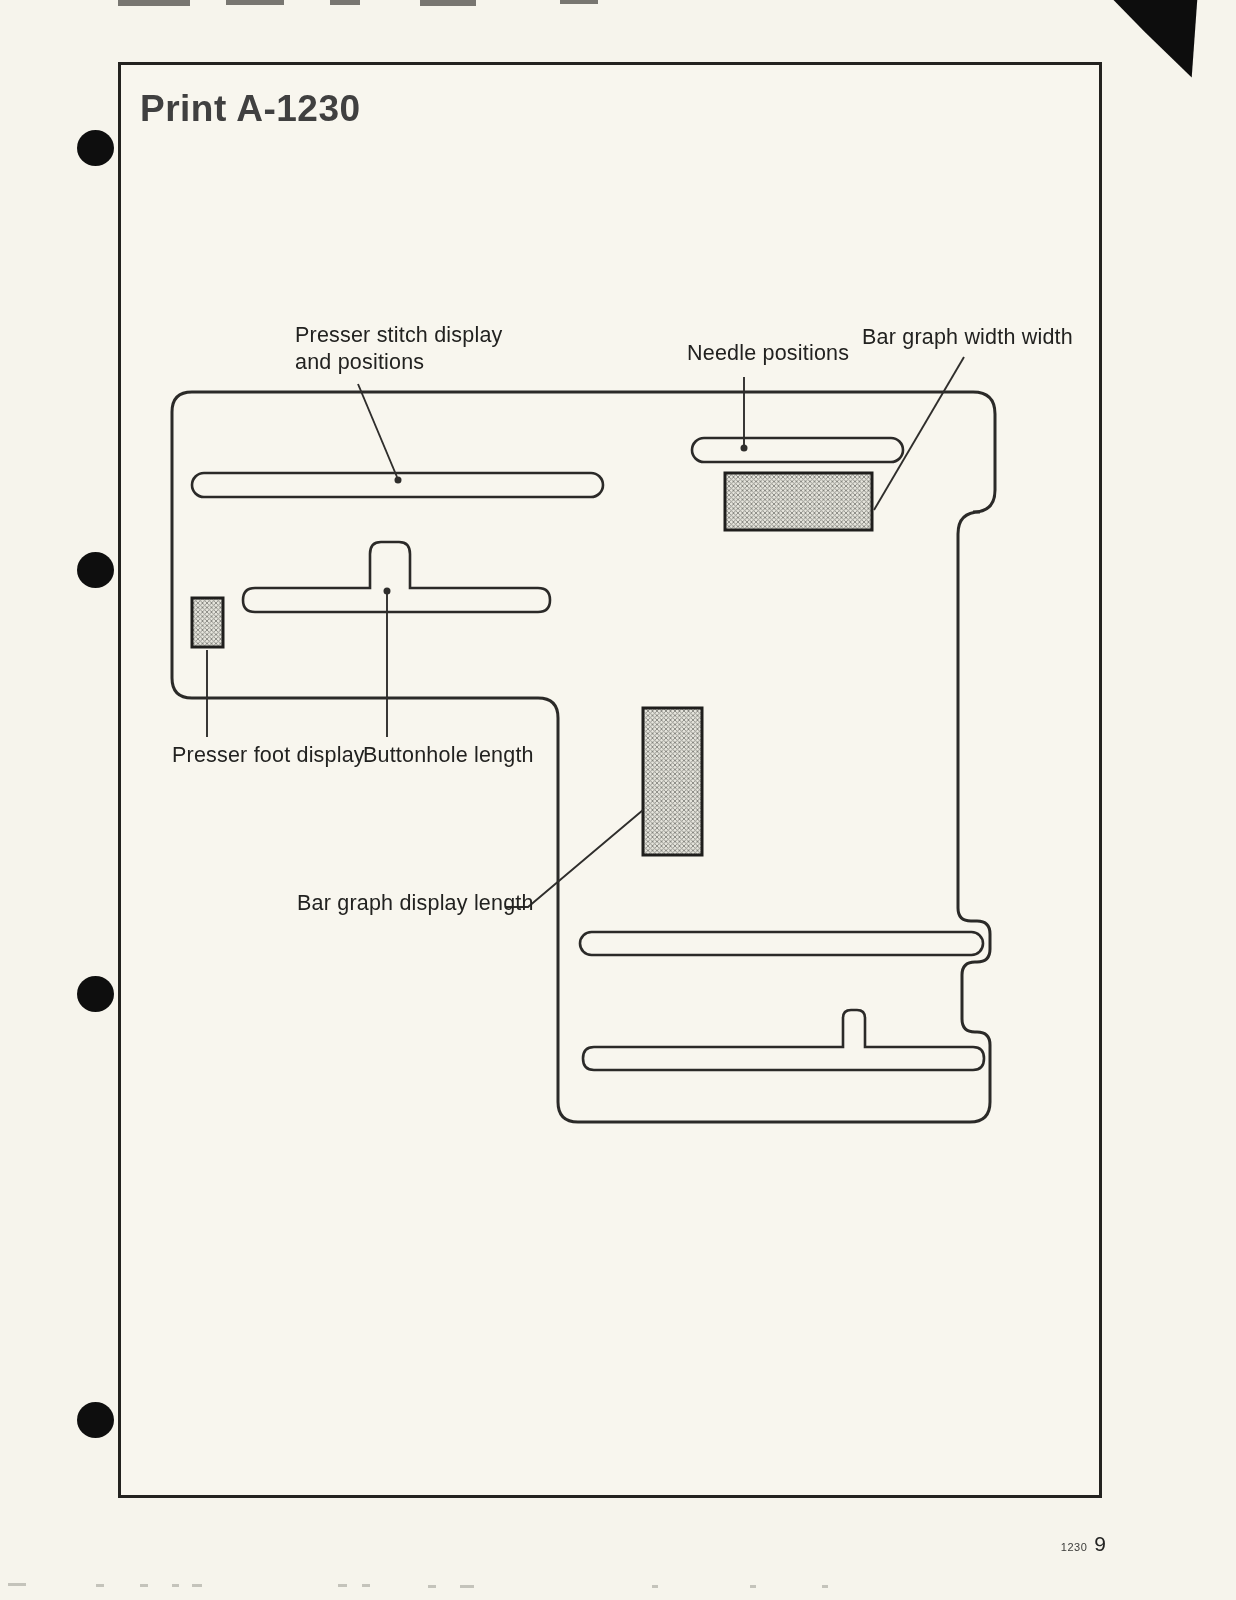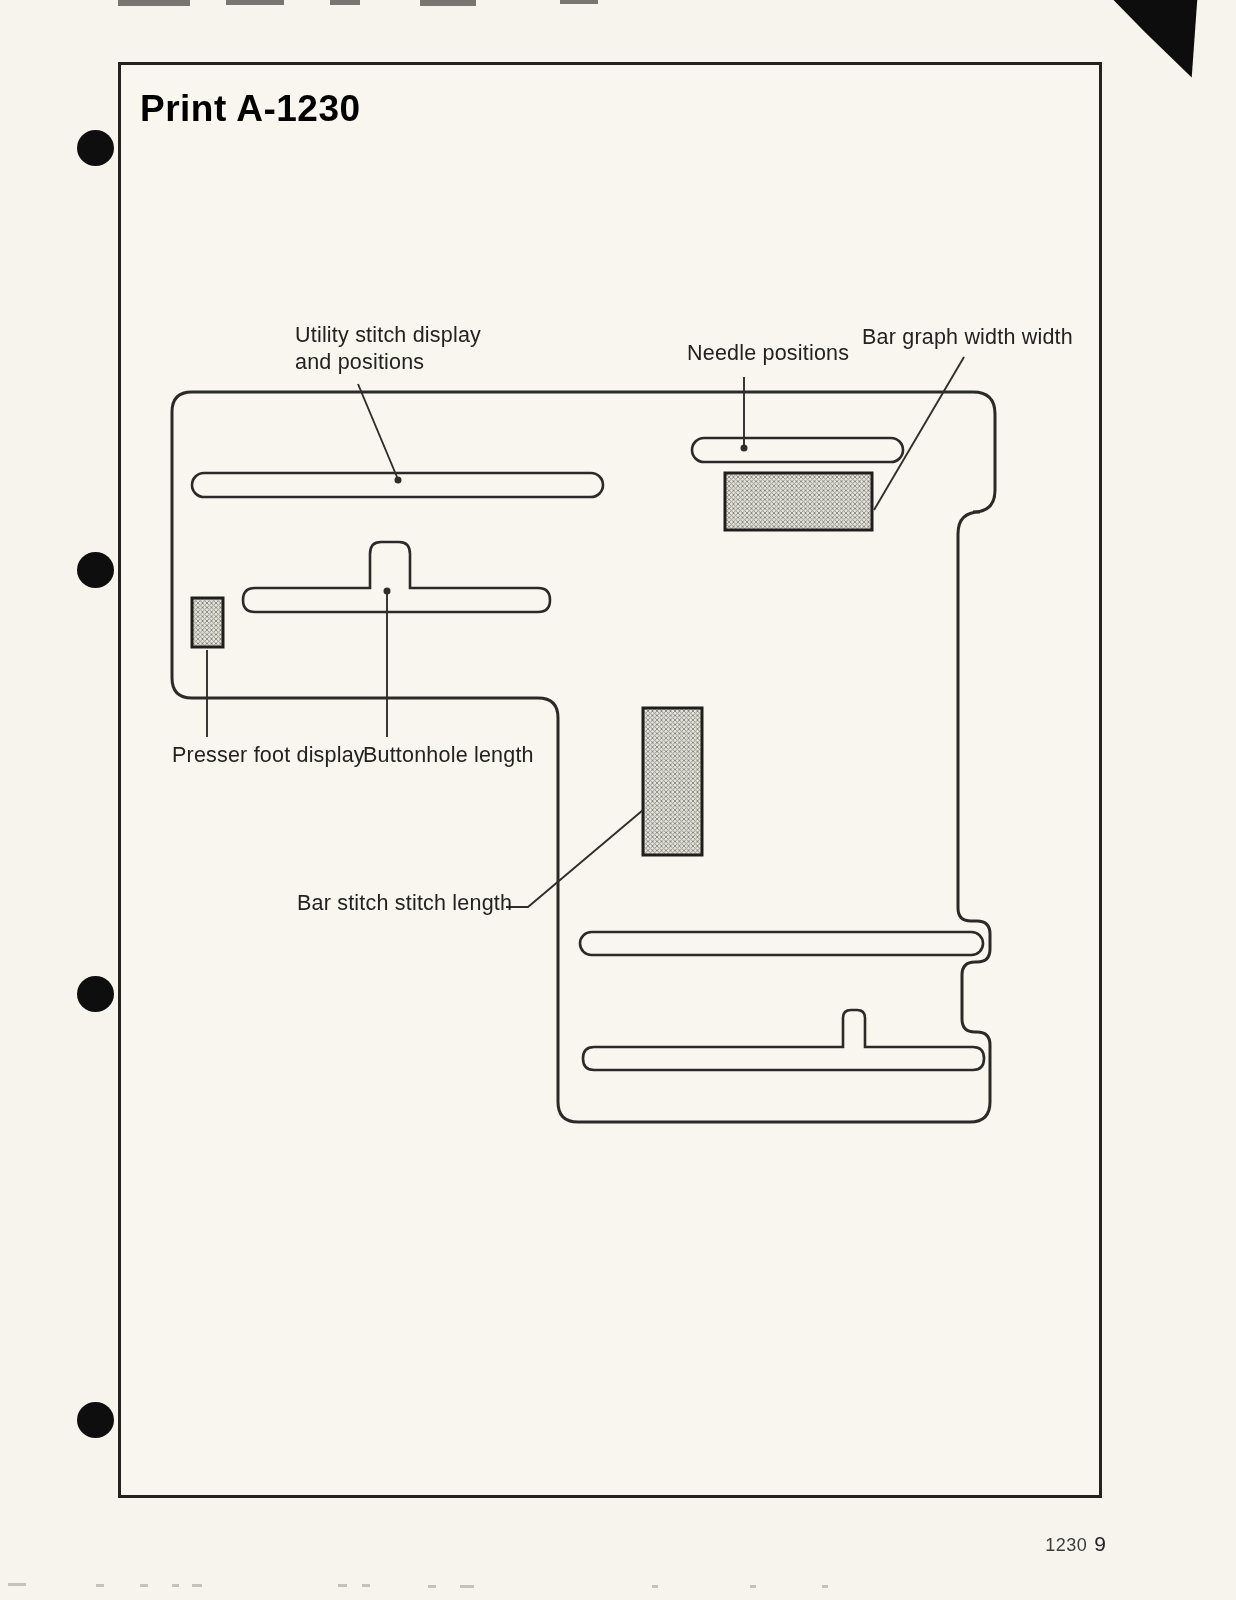--- a/index.html
+++ b/index.html
@@ -22,31 +22,31 @@
     position:absolute;left:77px;width:37px;height:36px;
     background:#0e0e0e;border-radius:50%;
   }
   .corner-fold{
     position:absolute;top:0;left:1108px;width:92px;height:80px;
     background:#0d0d0d;
     clip-path:polygon(6% 0, 97% 0, 91% 97%, 40% 40%);
   }
   .title{
     position:absolute;left:140px;top:88px;
-    font-size:37px;font-weight:700;letter-spacing:0.5px;color:#000000;
+    font-size:37px;font-weight:700;letter-spacing:0.5px;color:#404040;
   }
   .dlabel{
     position:absolute;font-size:21.5px;color:#222220;
     white-space:nowrap;letter-spacing:0.2px;line-height:27px;
   }
   .footer{
     position:absolute;top:1532px;left:1040px;width:66px;
     display:flex;align-items:baseline;justify-content:flex-end;gap:7px;
   }
-  .footer .doc-no{font-size:18px;color:#3c3c3a;letter-spacing:0.5px;}
+  .footer .doc-no{font-size:11px;color:#3c3c3a;letter-spacing:0.5px;}
   .footer .page-no{font-size:21px;color:#232322;}
   .smudge{position:absolute;top:0;background:#34332f;opacity:.65;}
   .speck{position:absolute;background:#9b9b93;opacity:.55;}
   svg.diagram{position:absolute;left:0;top:0;}
 </style>
 </head>
 <body>
 
 <div class="scan">
 
@@ -118,28 +118,28 @@
       <path d="M 506,907 L 528,907 L 643,810"></path>
     </g>
     <g fill="#2f2e2c">
       <circle cx="398" cy="480" r="3.5"></circle>
       <circle cx="744" cy="448" r="3.5"></circle>
       <circle cx="387" cy="591" r="3.5"></circle>
     </g>
   </svg>
 
   <div class="dlabel" style="left:295px;top:322px;">
-    <div>Utility stitch display</div>
+    <div>Presser stitch display</div>
     <div>and positions</div>
   </div>
   <div class="dlabel" style="left:667px;top:340px;margin-left:20px;">Needle positions</div>
   <div class="dlabel" style="left:862px;top:324px;">Bar graph width width</div>
   <div class="dlabel" style="left:172px;top:742px;">Presser foot display</div>
   <div class="dlabel" style="left:363px;top:742px;">Buttonhole length</div>
-  <div class="dlabel" style="left:297px;top:890px;">Bar stitch stitch length</div>
+  <div class="dlabel" style="left:297px;top:890px;">Bar graph display length</div>
 
   <div class="footer">
     <span class="doc-no">1230</span>
     <span class="page-no">9</span>
   </div>
 
   <div class="speck" style="left:8px;top:1583px;width:18px;height:3px;"></div>
   <div class="speck" style="left:96px;top:1584px;width:8px;height:3px;"></div>
   <div class="speck" style="left:140px;top:1584px;width:8px;height:3px;"></div>
   <div class="speck" style="left:172px;top:1584px;width:7px;height:3px;"></div>

